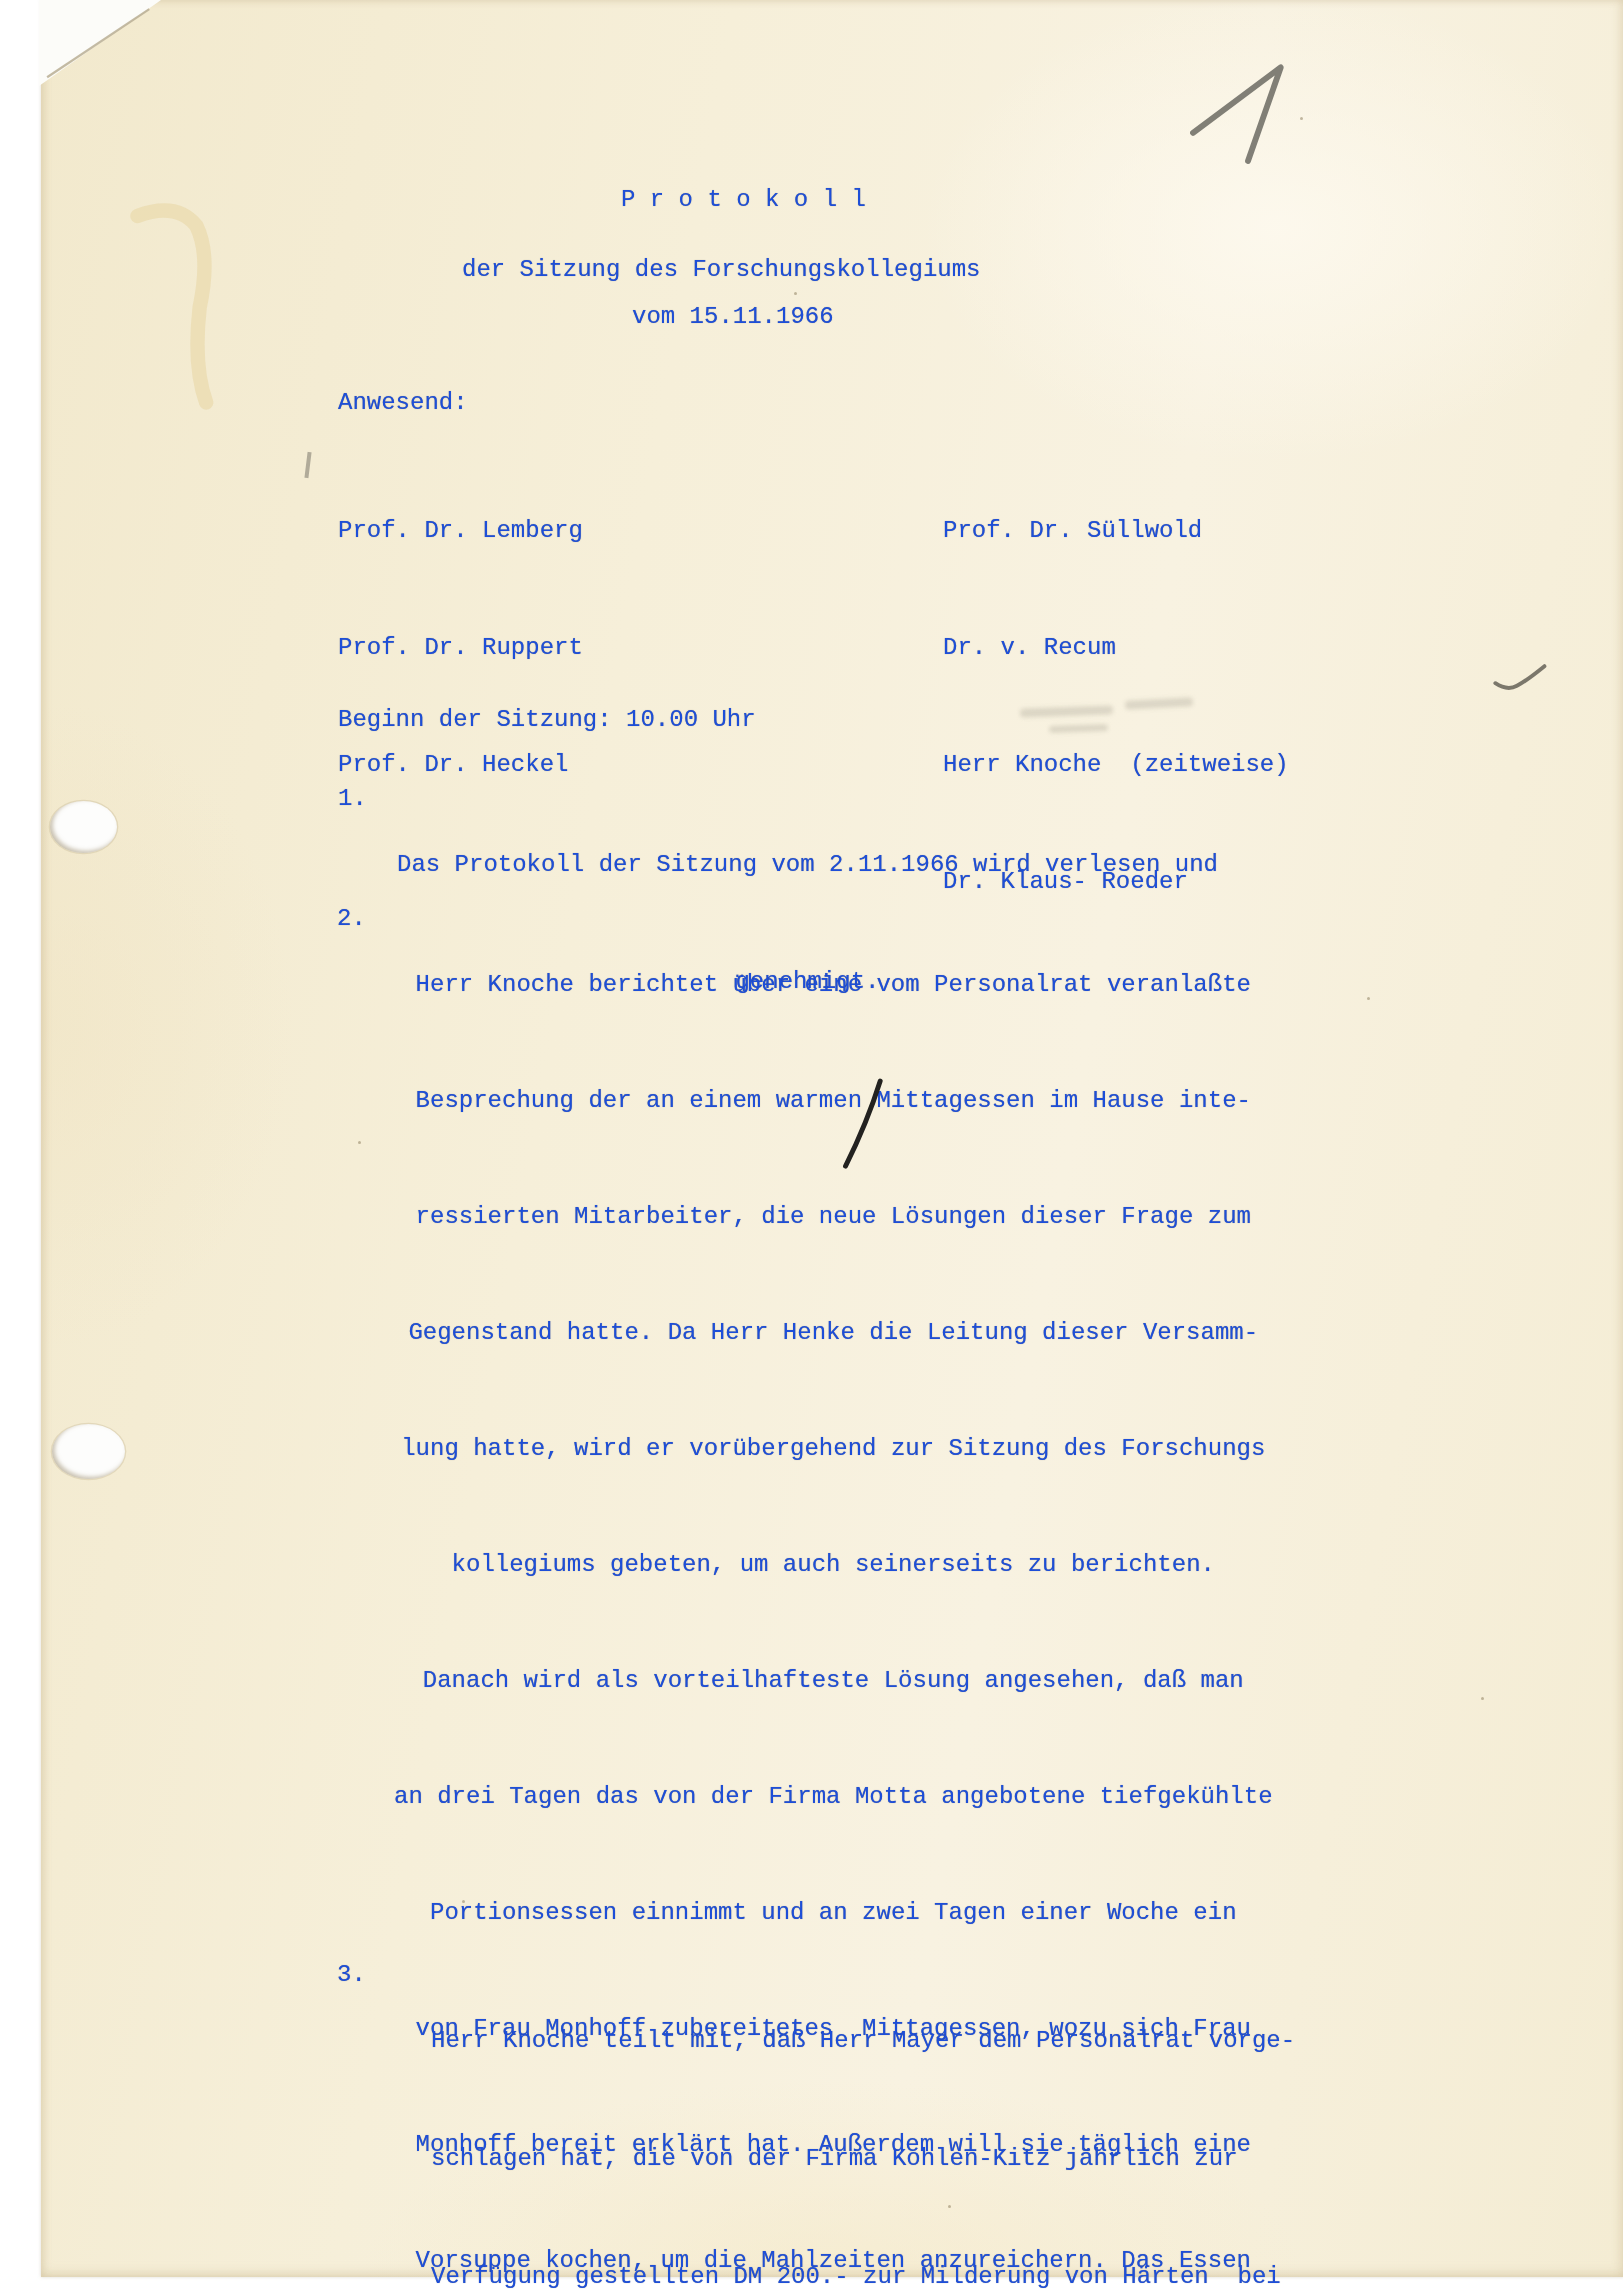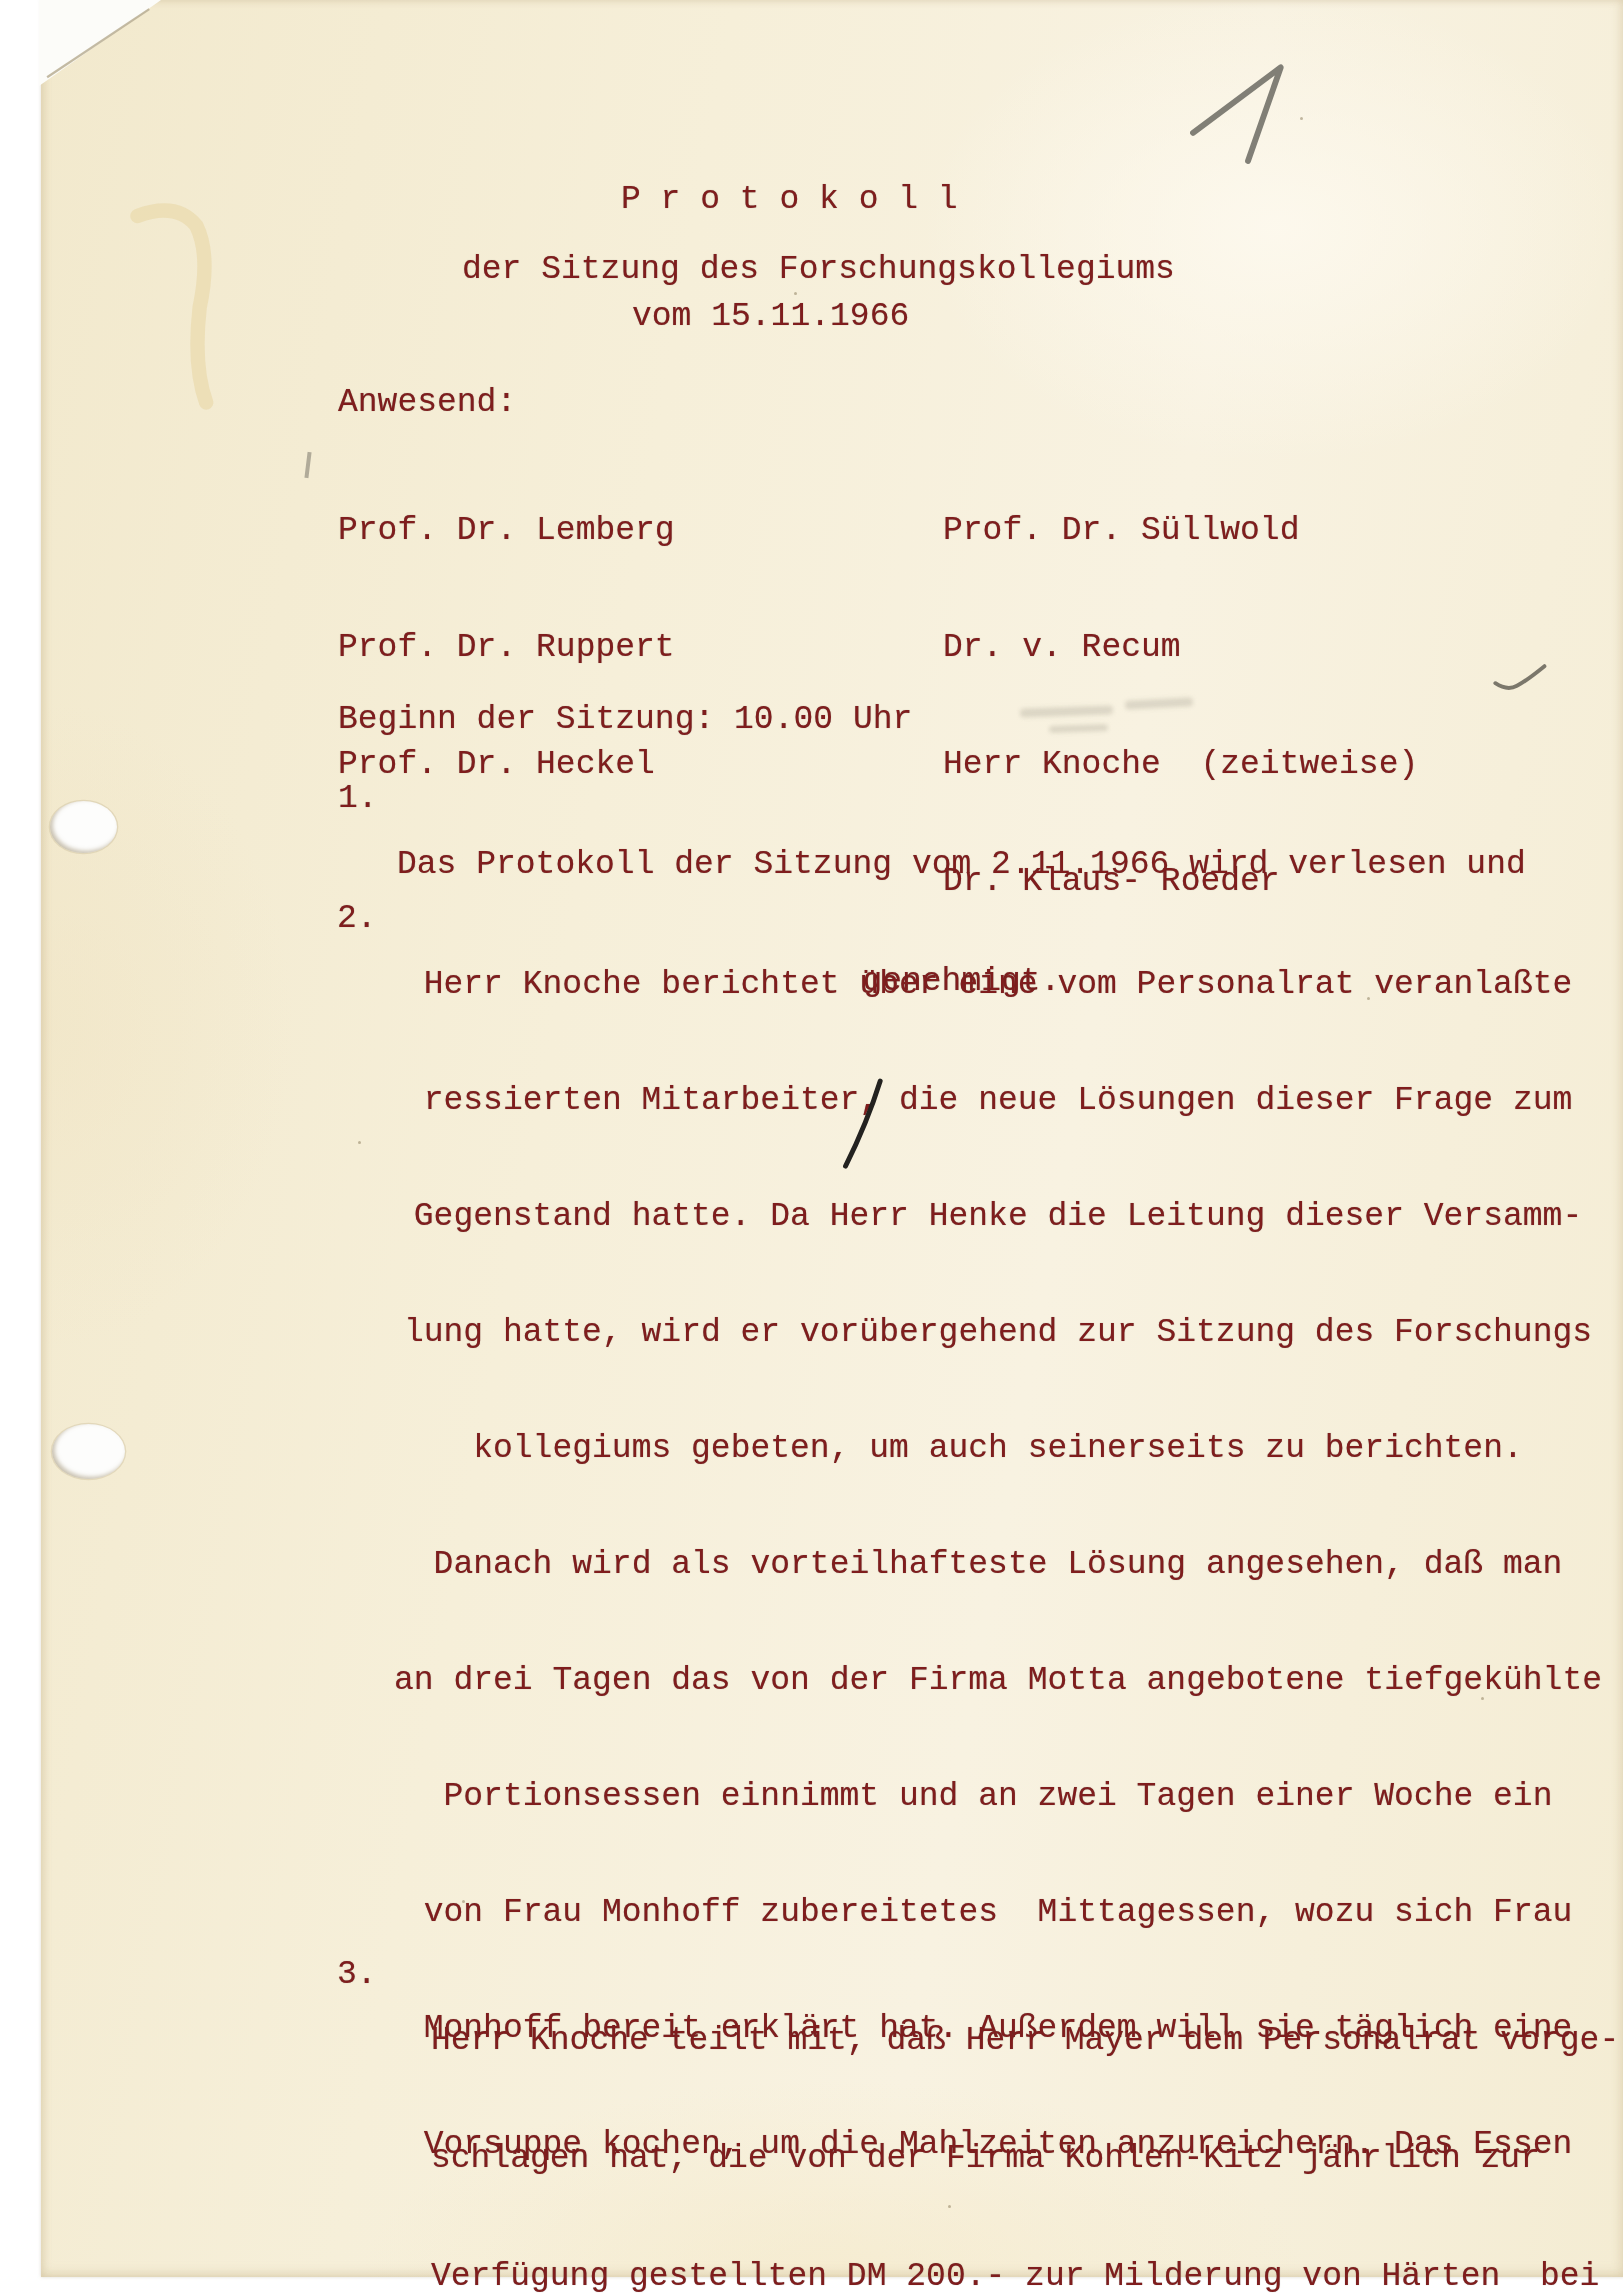--- a/index.html
+++ b/index.html
@@ -11,21 +11,21 @@
     background:
       radial-gradient(ellipse 589px 393px at 78% 10%, rgba(253,249,238,.9) 0%, rgba(253,249,238,0) 60%),
       radial-gradient(ellipse 458px 589px at 0% 45%, rgba(240,228,196,.55) 0%, rgba(240,228,196,0) 55%),
       radial-gradient(ellipse 785px 327px at 50% 100%, rgba(244,232,198,.6) 0%, rgba(244,232,198,0) 60%),
       linear-gradient(100deg,#f2e9cd 0%,#f6efd9 35%,#f8f2e1 62%,#f4ecd3 100%);
     box-shadow: inset -3.3px 0 9.2px rgba(185,165,125,.22),
                 inset 3.3px 0 7.9px rgba(195,175,135,.25),
                 inset 0 -5.2px 10.5px rgba(195,175,135,.18),
                 0 0 3.3px rgba(160,150,125,.35);}
   
-  .t{position:absolute;white-space:pre;color:#7f1d1d;font-size:33px;line-height:33px;
+  .t{position:absolute;white-space:pre;color:#1d4ed8;font-size:24px;line-height:33px;
      text-shadow:0 0 0.8px rgba(62,59,52,.55);}
   .lines div{height:50px;text-align:center;}
   .lines3 div{height:52px;margin-left:37px;}
   .names div{height:51px;}
   .item1 div{height:51px;text-align:center;}
   
   .hole{position:absolute;background:#fdfdfc;border-radius:50%;
         box-shadow:inset 2.6px -2px 4.6px rgba(150,133,100,.5), 0 0 0 1.3px rgba(196,180,142,.35);}
   #hole-top{left:50px;top:801px;width:67px;height:52px;}
   #hole-bottom{left:52px;top:1424px;width:73px;height:55px;}
@@ -91,20 +91,21 @@
 
   <div class="t" style="left:338px;top:782px">1.</div>
   <div class="t item1" style="left:397px;top:782px">
     <div>Das Protokoll der Sitzung vom 2.11.1966 wird verlesen und</div>
     <div>genehmigt.</div>
   </div>
 
   <div class="t" style="left:337px;top:902px">2.</div>
   <div class="t lines" style="left:394px;top:902px">
     <div>Herr Knoche berichtet über eine vom Personalrat veranlaßte</div>
+    <div>Besprechung der an einem warmen Mittagessen im Hause inte-</div>
     <div>ressierten Mitarbeiter, die neue Lösungen dieser Frage zum</div>
     <div>Gegenstand hatte. Da Herr Henke die Leitung dieser Versamm-</div>
     <div>lung hatte, wird er vorübergehend zur Sitzung des Forschungs</div>
     <div>kollegiums gebeten, um auch seinerseits zu berichten.</div>
     <div>Danach wird als vorteilhafteste Lösung angesehen, daß man</div>
     <div>an drei Tagen das von der Firma Motta angebotene tiefgekühlte</div>
     <div>Portionsessen einnimmt und an zwei Tagen einer Woche ein</div>
     <div>von Frau Monhoff zubereitetes  Mittagessen, wozu sich Frau</div>
     <div>Monhoff bereit erklärt hat. Außerdem will sie täglich eine</div>
     <div>Vorsuppe kochen, um die Mahlzeiten anzureichern. Das Essen</div>

